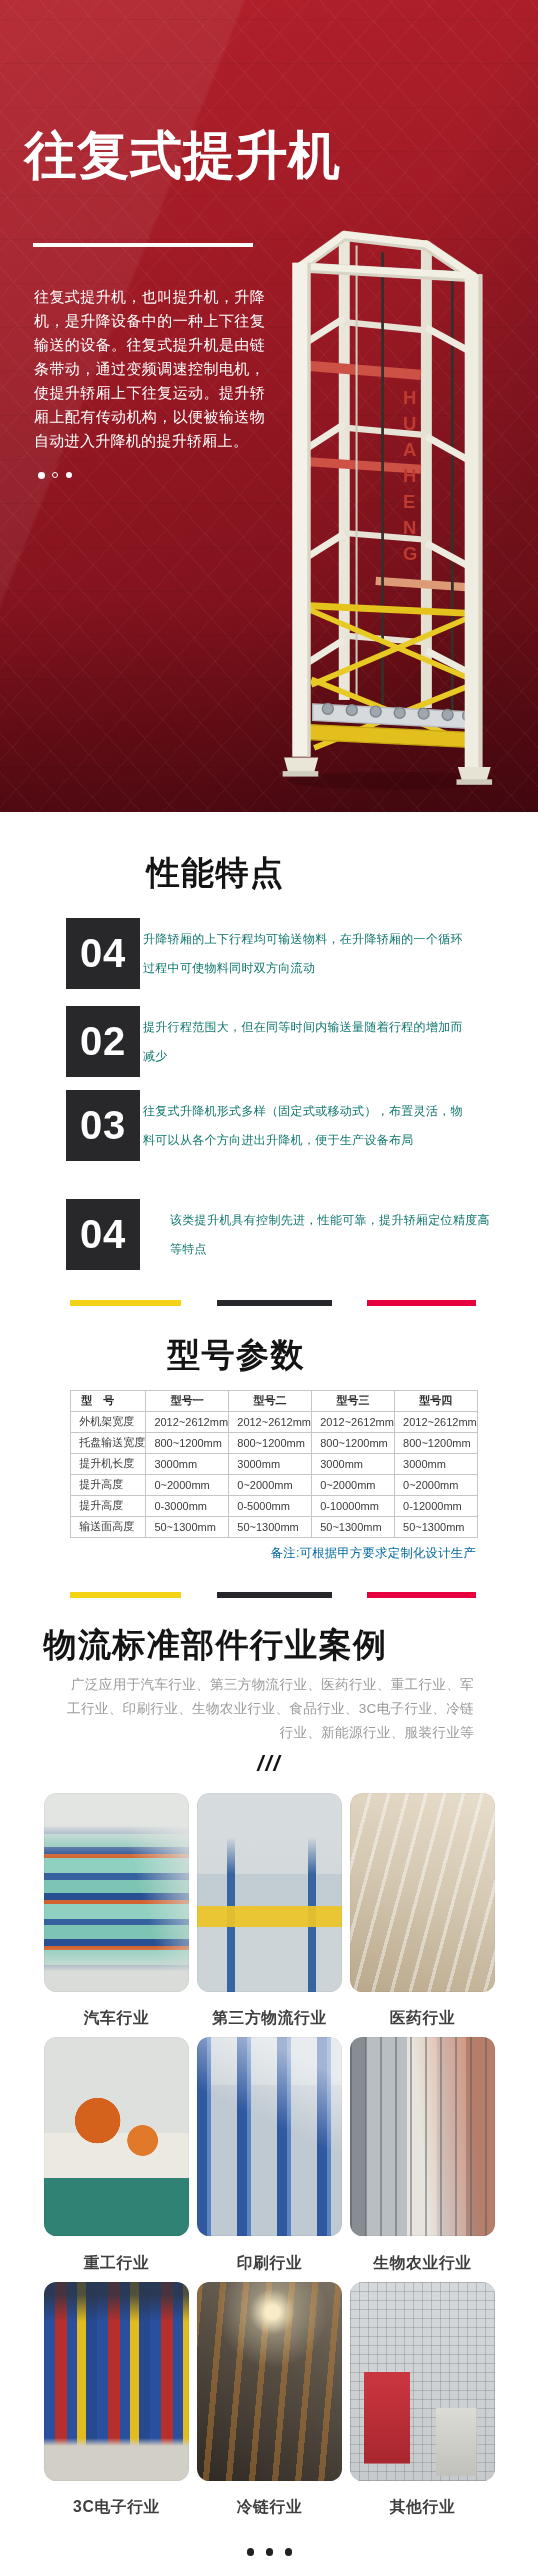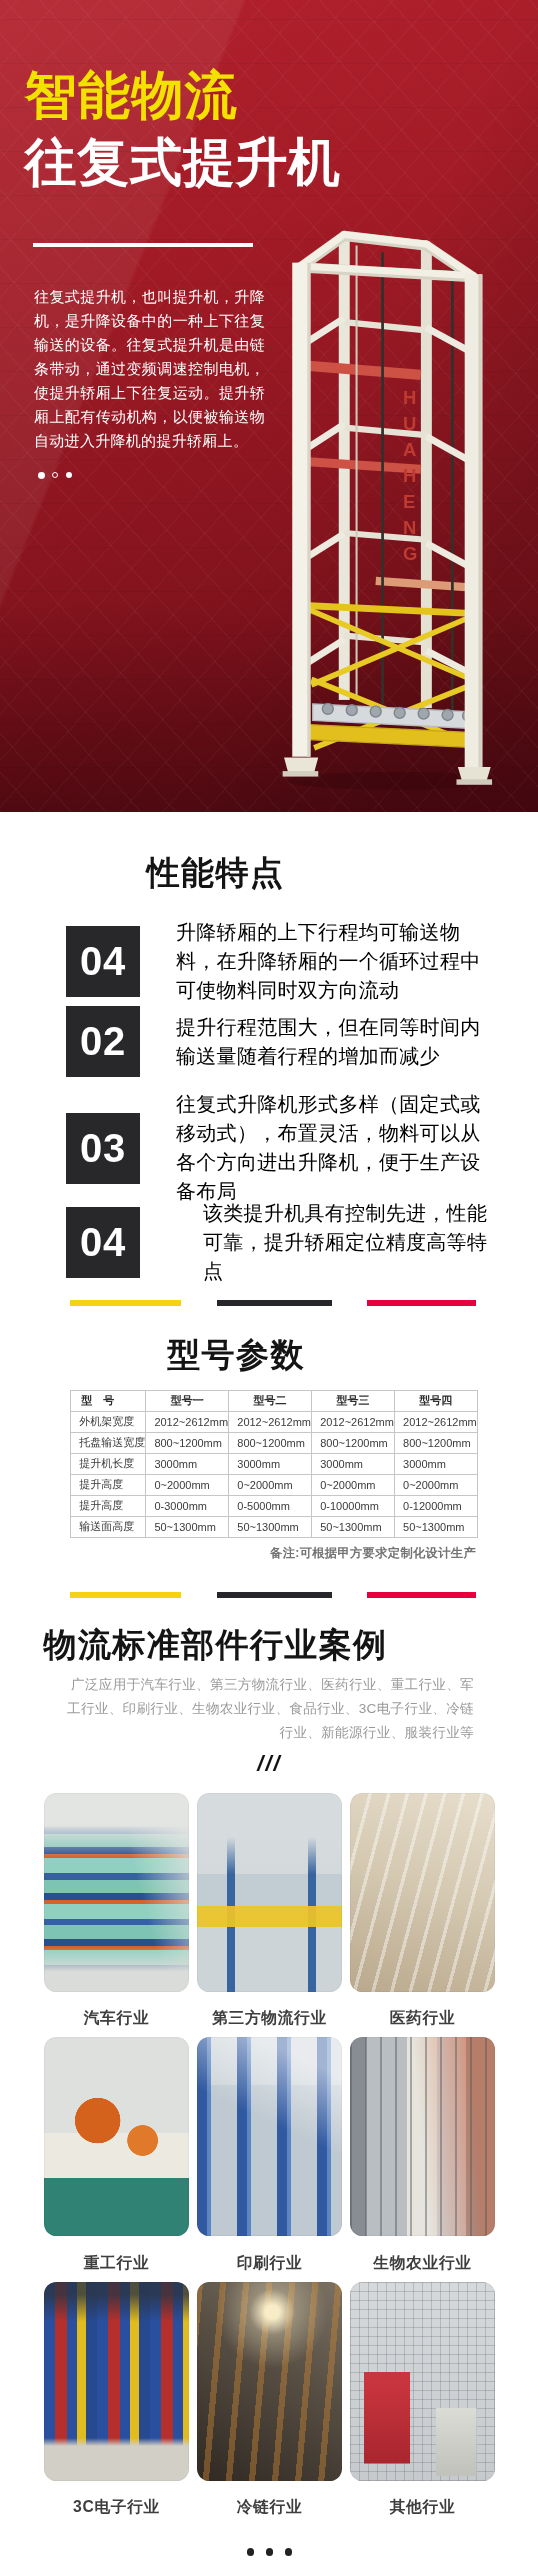--- a/index.html
+++ b/index.html
@@ -16,21 +16,21 @@
       linear-gradient(168deg, #b2212c 0%, #a21b26 30%, #8e1621 55%, #771019 82%, #690d17 100%);
   }
   .hero-texture { position:absolute; inset:0;
     background:
       repeating-linear-gradient(48deg, rgba(255,255,255,.035) 0 1.4px, rgba(0,0,0,0) 1.4px 26px),
       repeating-linear-gradient(-48deg, rgba(255,255,255,.028) 0 1.4px, rgba(0,0,0,0) 1.4px 31px),
       repeating-linear-gradient(0deg, rgba(0,0,0,.05) 0 1.4px, rgba(0,0,0,0) 1.4px 44px);
   }
   .hero-title1 { position:absolute; left:24.6px; top:68px; font-size:52px; line-height:55px;
     font-weight:900; color:#f3e100; letter-spacing:1.4px; }
-  .hero-title2 { position:absolute; left:24.6px; top:135px; font-size:52px; line-height:55px;
+  .hero-title2 { position:absolute; left:24.6px; top:128px; font-size:52px; line-height:55px;
     font-weight:900; color:#ffffff; letter-spacing:0.7px; }
   .hero-rule { position:absolute; left:33px; top:243px; width:220px; height:4.1px; background:#ffffff; }
   .hero-desc { position:absolute; left:34px; top:285px; width:231px; font-size:15px; line-height:24px;
     color:#ffffff; letter-spacing:0.3px; text-align:justify; }
   .hero-dots { position:absolute; left:38px; top:472px; display:flex; align-items:center; gap:7.5px; }
   .hdot { width:6.8px; height:6.8px; border-radius:50%; background:#ffffff; display:inline-block; }
   .hdot.ring { width:6.1px; height:6.1px; background:rgba(0,0,0,0); border:1.4px solid #ffffff; }
   .hdot.small { width:6.1px; height:6.1px; }
   .machine { position:absolute; left:273px; top:225px; width:226px; height:568px; }
 
@@ -38,40 +38,40 @@
   .sec-heading { position:absolute; left:0; width:431px; text-align:center;
     font-size:33px; line-height:38px; font-weight:800; color:#141414; letter-spacing:1.4px; }
   #heading-features { top:854px; }
   #heading-specs { top:1336px;padding-left:41px; }
   #heading-cases { top:1626px; }
 
   
   .feature-item { position:absolute; left:66px; width:437px; display:flex; align-items:center; }
   .f-box { flex:0 0 74px; width:74px; height:71px; background:#28282b; color:#ffffff;
     display:flex; align-items:center; justify-content:center; font-size:40px; font-weight:800; letter-spacing:0.7px; }
-  .f-text { margin-left:36px; width:321px; font-size:20px; line-height:29px; color:#000000; letter-spacing:0.3px; }
+  .f-text { margin-left:3px; width:321px; font-size:12px; line-height:29px; color:#0f766e; letter-spacing:0.3px; }
   #feat-0 { top:918px; } #feat-1 { top:1006px; } #feat-2 { top:1090px; } #feat-3 { top:1199px;gap:27px; }
   #feat-2 .f-text { line-height:29px; }
 
   
   .bars { position:absolute; left:0; width:539px; height:5.5px; }
   #bars-1 { top:1300px; } #bars-2 { top:1592px; }
   .bar { position:absolute; top:0; height:5.5px; }
   .bar.yellow { left:70px; width:111px; background:#f4d215; }
   .bar.dark   { left:217px; width:115px; background:#26262b; }
   .bar.red    { left:367px; width:109px; background:#e6003e; }
 
   
   .spec-table { position:absolute; left:70px; top:1390px; width:407px; border-collapse:collapse; }
   .spec-table th, .spec-table td { border:0.7px solid #c6c6c6; font-size:11px; color:#3b3b3b;
     height:21px; padding:0 0 0 8.2px; text-align:left; font-weight:400; white-space:nowrap; }
   .spec-table thead th { height:20.5px; font-weight:700; color:#2e2e2e; text-align:center; padding:0; }
   .spec-table thead th.label-col { text-align:left; padding-left:10.2px; }
   .spec-table td.label-col, .spec-table thead th.label-col { width:81px; }
-  .spec-note { position:absolute; top:1545px; right:63px; font-size:12.3px; font-weight:700; color:#737373; letter-spacing:0.3px; }
+  .spec-note { position:absolute; top:1545px; right:63px; font-size:12.3px; font-weight:400; color:#0369a1; letter-spacing:0.3px; }
 
   
   .cases-desc { position:absolute; left:65px; top:1673px; width:409px; text-align:right;
     font-size:13.6px; line-height:24px; color:#9a9a9a; letter-spacing:0.3px; }
   .slashes { position:absolute; left:0; top:1751px; width:539px; text-align:center;
     font-size:22px; font-weight:900; font-style:italic; color:#121212; letter-spacing:2px; }
   .case-grid { position:absolute; left:44px; top:1793px; width:454px;
     display:grid; grid-template-columns:repeat(3,145px); column-gap:10.2px; row-gap:19px;gap:8px; }
   .case-cell { width:145px; }
   .tile { width:145px; height:199px; border-radius:12.3px; overflow:hidden;
@@ -127,21 +127,20 @@
   .fdot { width:7.5px; height:7.5px; border-radius:50%; background:#222222; }
 </style>
 </head>
 <body>
 
 <div class="page">
 
   <section class="hero">
     <div class="hero-texture"></div>
 
-    <h1 class="hero-title1">智能物流</h1>
     <h1 class="hero-title2">往复式提升机</h1>
     <div class="hero-rule"></div>
     <p class="hero-desc">往复式提升机，也叫提升机，升降机，是升降设备中的一种上下往复输送的设备。往复式提升机是由链条带动，通过变频调速控制电机，使提升轿厢上下往复运动。提升轿厢上配有传动机构，以便被输送物自动进入升降机的提升轿厢上。</p>
 
     <div class="hero-dots">
       <span class="hdot"></span>
       <span class="hdot ring"></span>
       <span class="hdot small"></span>
     </div>
 

